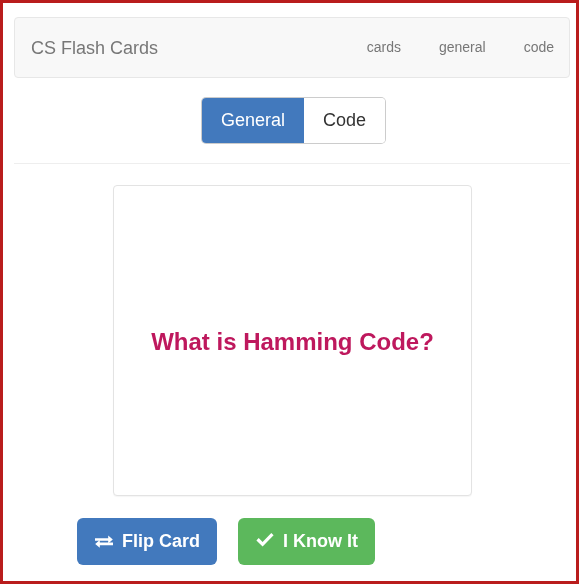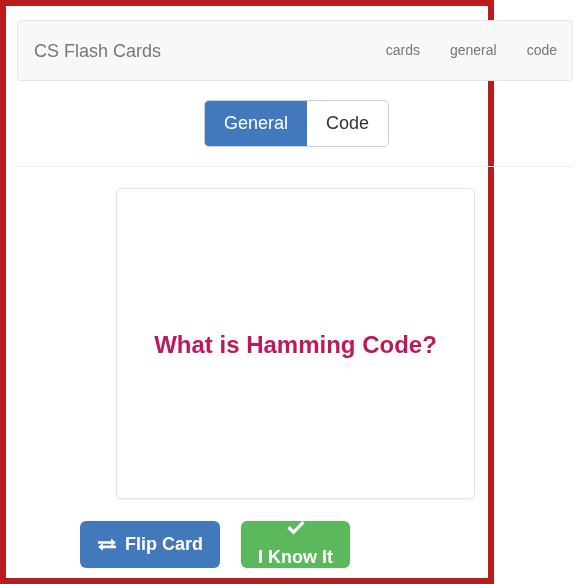--- a/index.html
+++ b/index.html
@@ -13,24 +13,24 @@
     font-family: "Liberation Sans", sans-serif;
     -webkit-font-smoothing: antialiased;
     overflow: hidden;
   }
 
   
   .viewport {
     position: absolute;
     left: 0;
     top: 0;
-    width: 494px;
+    width: 579px;
     height: 584px;
     box-sizing: border-box;
-    border: 6px solid #b91c1c;
+    border: 3px solid #b91c1c;
     background: #ffffff;
   }
 
   .page {
     position: absolute;
     left: 0;
     top: 0;
     right: 0;
     bottom: 0;
     background: #ffffff;
@@ -57,20 +57,21 @@
     color: #777777;
     white-space: nowrap;
   }
   .nav-links {
     position: absolute;
     right: 0px;
     top: 0px;
     height: 59px;
     display: flex;
     align-items: center;
+    gap: 8px;
   }
   .nav-link {
     display: block;
     padding: 19px 15px;
     font-size: 14px;
     line-height: 21px;
     color: #777777;
     text-decoration: none;
     white-space: nowrap;
     cursor: pointer;
@@ -162,21 +163,21 @@
     cursor: pointer;
     display: inline-flex;
     align-items: center;
     justify-content: center;
     gap: 8px;
     white-space: nowrap;
   }
   .btn-primary { background: #4279bd; }
   .btn-success { background: #5cb85c; }
   .btn-flip { margin-right: 21px; }
-  .btn-know { margin-right: 22px; flex-direction: column; }
+  .btn-know { margin-right: 22px; }
 
   .icon {
     display: inline-block;
     width: 20px;
     height: 18px;
     flex: 0 0 auto;
   }
   .icon svg { display: block; }
 </style>
 </head>

